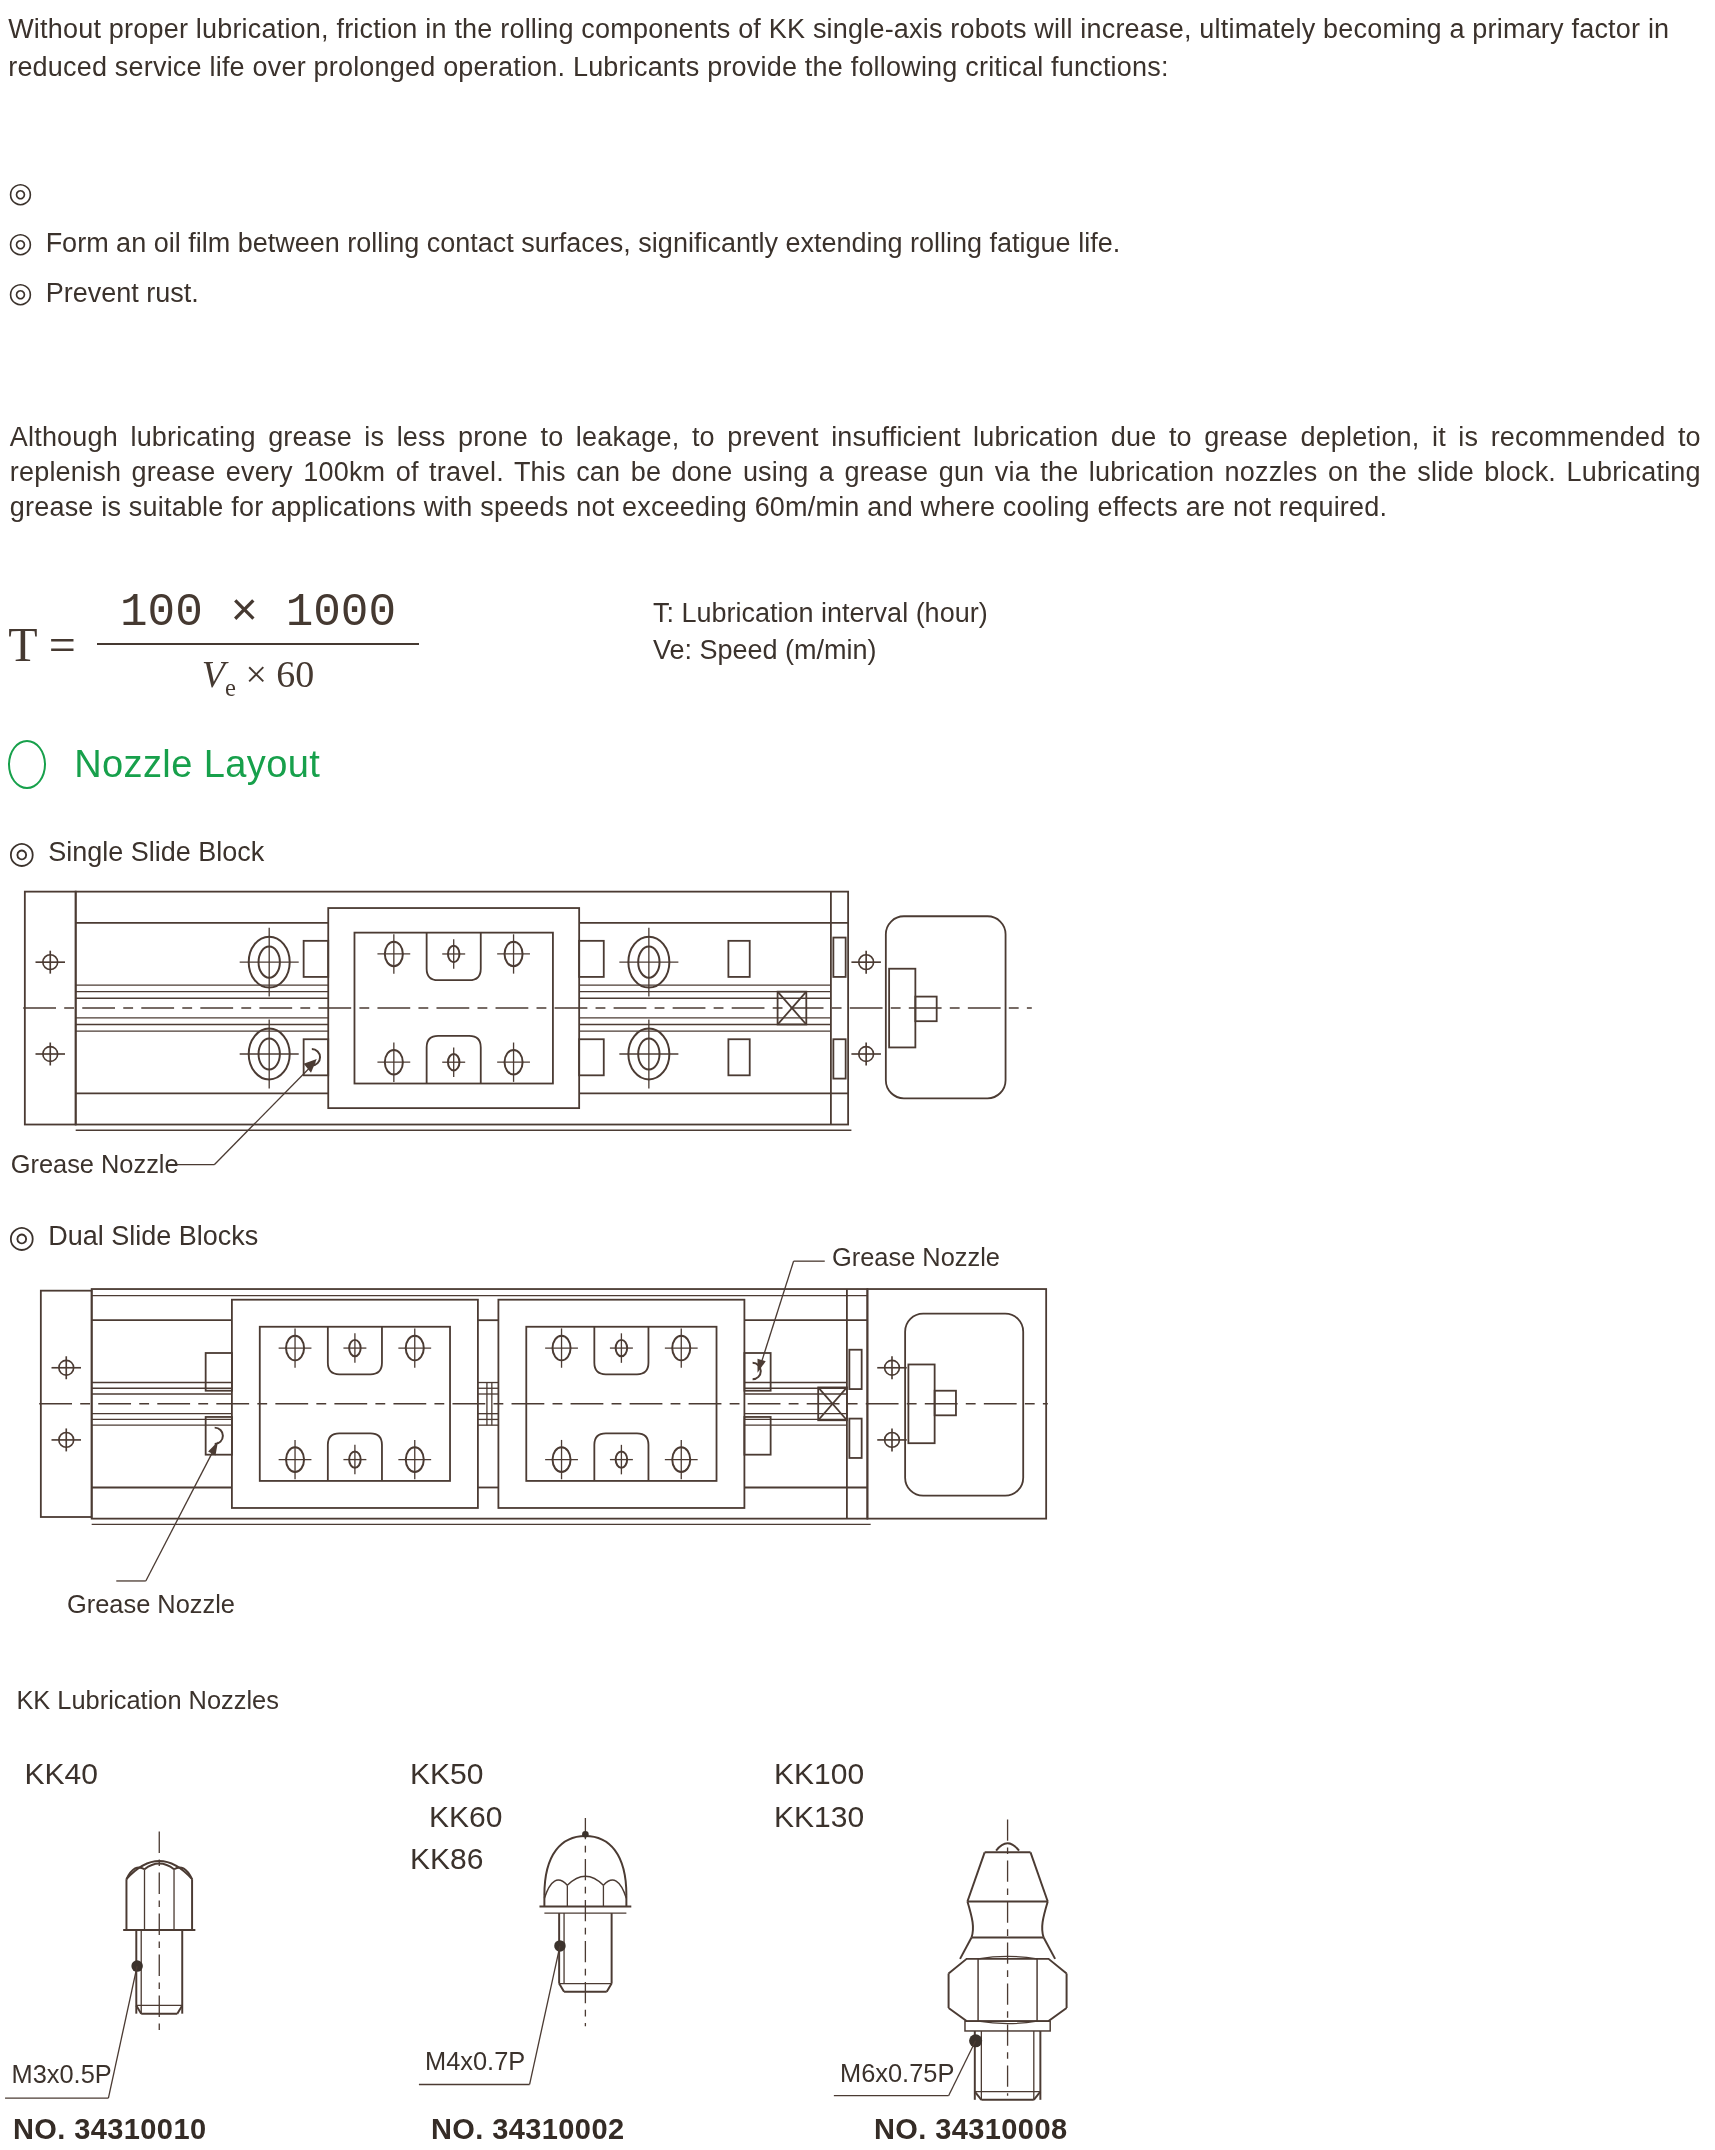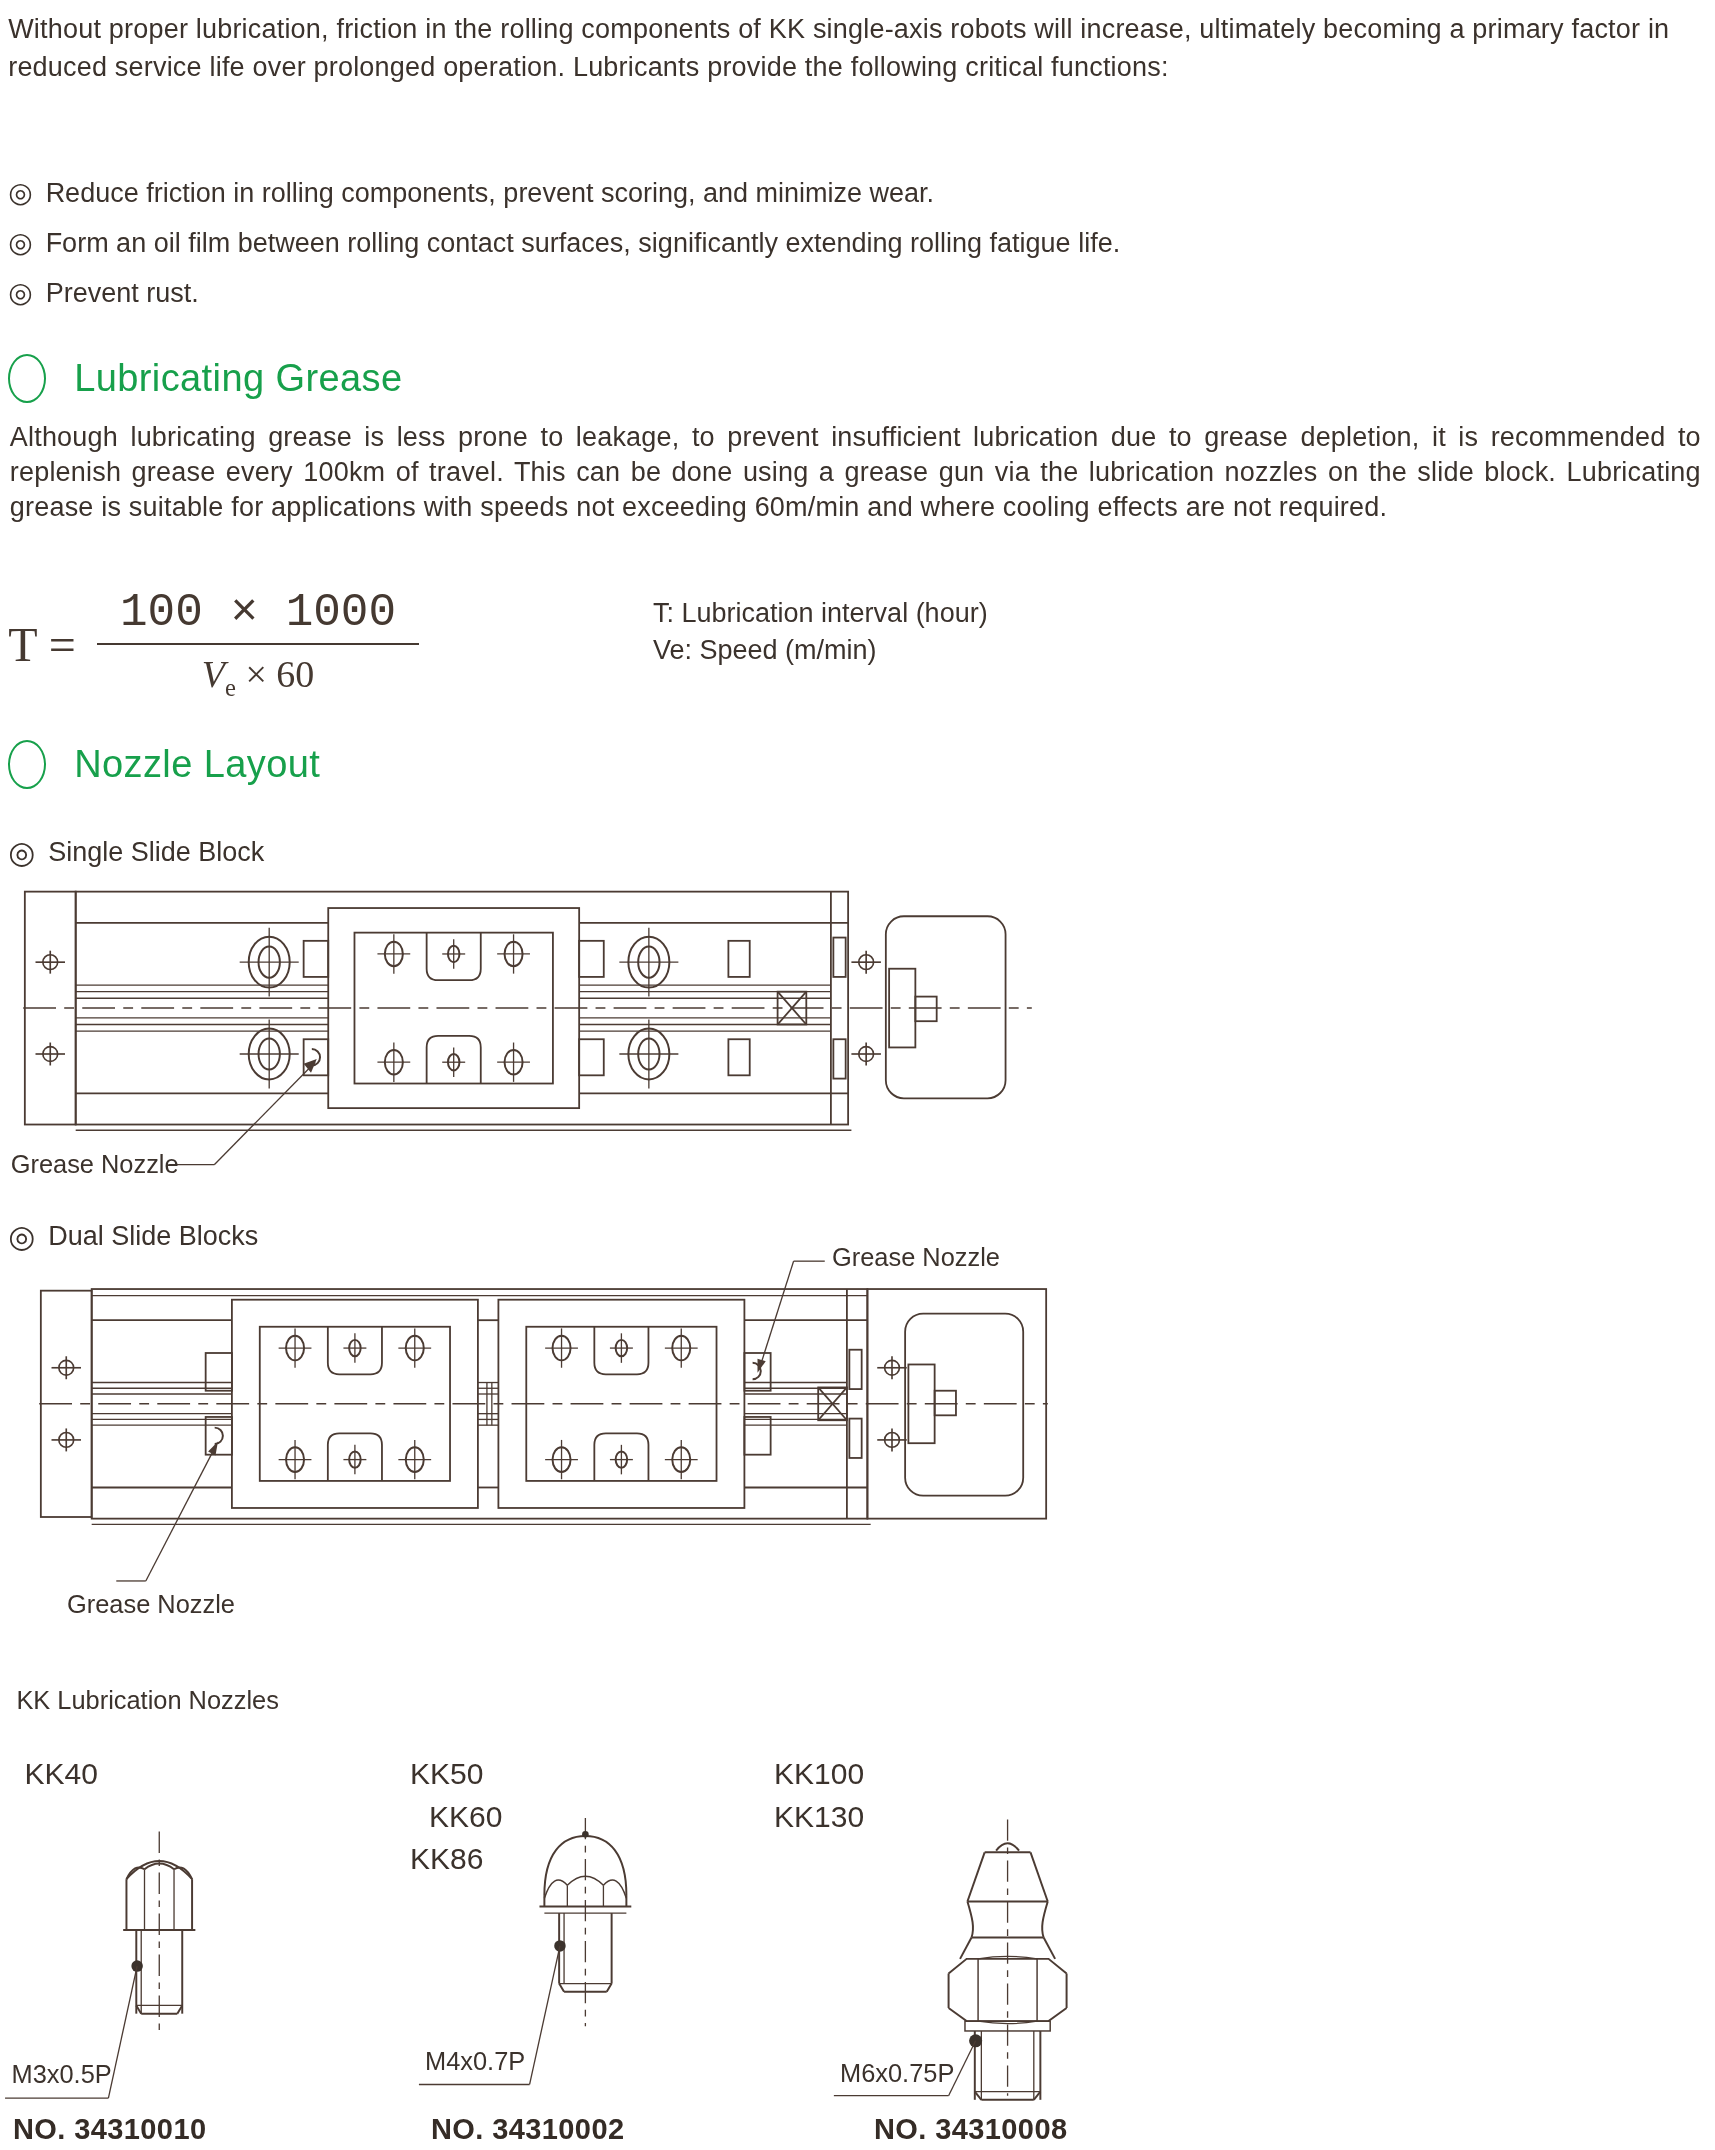--- a/index.html
+++ b/index.html
@@ -34,36 +34,31 @@
 </head>
 <body>
 
 <div class="page">
 
   <div class="abs body-text" style="left:8.2px; top:9.8px; width:1698px;">Without proper lubrication, friction in the rolling components of KK single-axis robots will increase, ultimately becoming a primary factor in reduced service life over prolonged operation. Lubricants provide the following critical functions:</div>
 
   <div class="abs" style="left:8.2px; top:176px;">
     <div class="bullet-row">
       <span class="bullet-glyph">◎</span>
-      <span>Reduce friction in rolling components, prevent scoring, and minimize wear.</span>
     </div>
     <div class="bullet-row">
       <span class="bullet-glyph">◎</span>
       <span>Form an oil film between rolling contact surfaces, significantly extending rolling fatigue life.</span>
     </div>
     <div class="bullet-row">
       <span class="bullet-glyph">◎</span>
       <span>Prevent rust.</span>
     </div>
   </div>
 
-  <div class="abs sec-header" style="left:8.2px; top:354px;">
-    <div class="sec-circle"></div>
-    <div class="sec-title">Lubricating Grease</div>
-  </div>
 
   <div class="abs body-text justified" style="left:9.8px; top:420px; width:1691px; line-height:35px;">Although lubricating grease is less prone to leakage, to prevent insufficient lubrication due to grease depletion, it is recommended to replenish grease every 100km of travel. This can be done using a grease gun via the lubrication nozzles on the slide block. Lubricating grease is suitable for applications with speeds not exceeding 60m/min and where cooling effects are not required.</div>
 
   <div class="abs formula-wrap" style="left:8.2px; top:587px;">
     <div class="formula-lhs">T =</div>
     <div class="frac">
       <div class="frac-num">100 × 1000</div>
       <div class="frac-bar"></div>
       <div class="frac-den"><i>V</i><sub>e</sub><span> × 60</span></div>
     </div>

